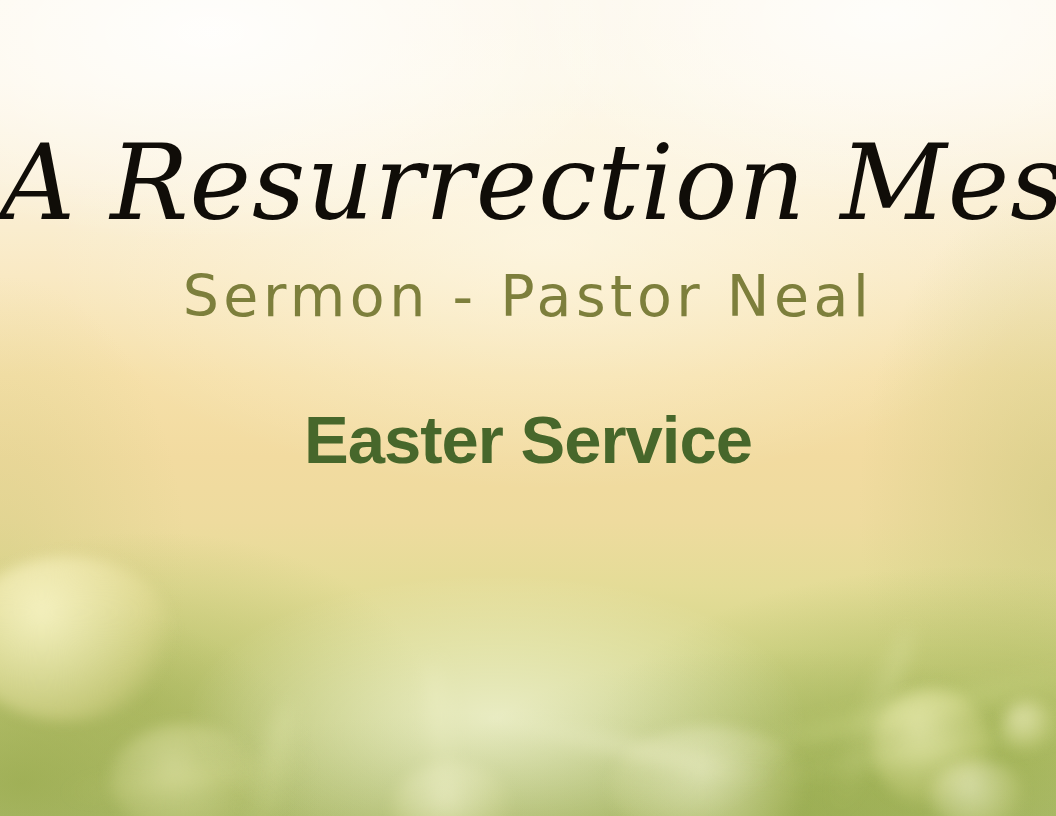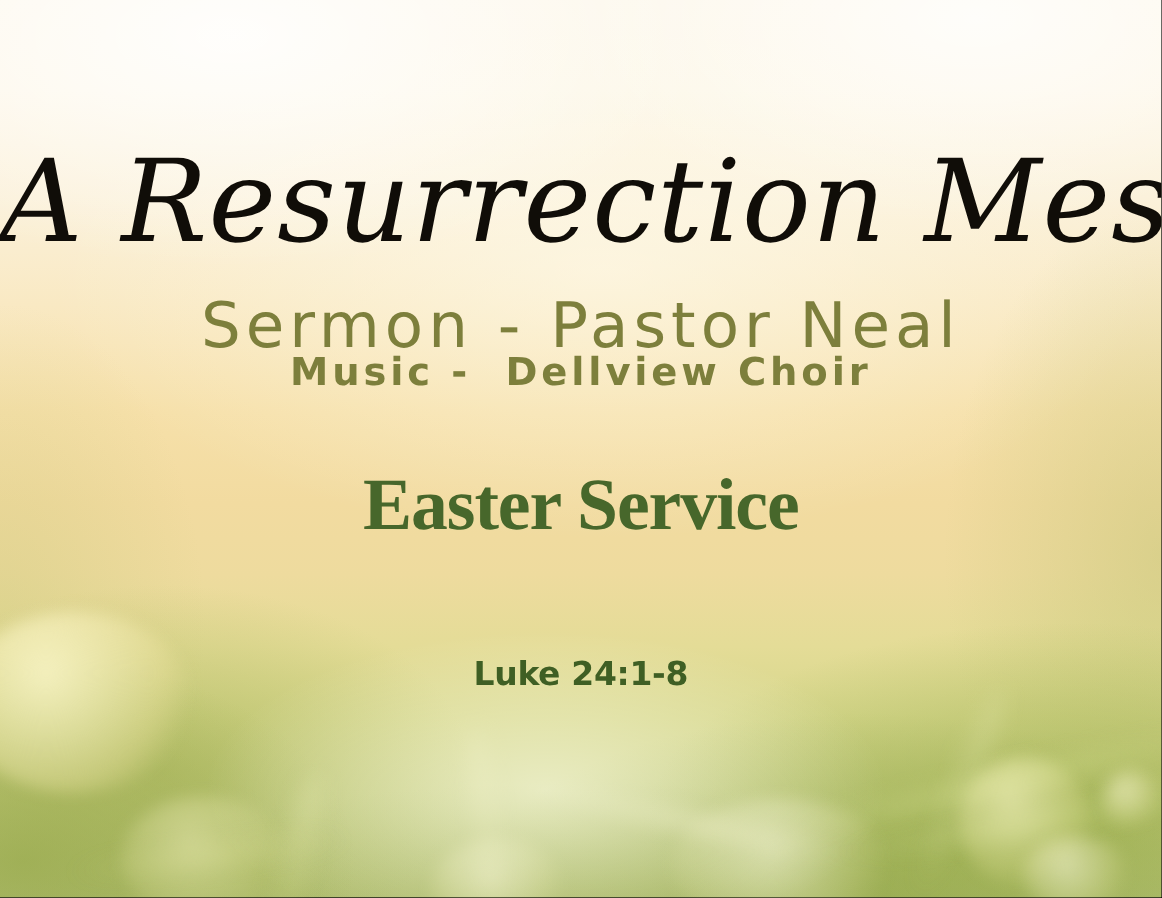--- a/index.html
+++ b/index.html
@@ -137,23 +137,23 @@
     font-weight: 700;
     font-size: 35px;
     line-height: 1;
     color: #7d7f3c;
     letter-spacing: 3.5px;
     white-space: pre;
   }
 
   #event-line {
     position: absolute;
-    top: 426px;
-    left: 0;
-    font-family: Liberation Serif, serif;
+    top: 406px;
+    left: 0;
+    font-family: Liberation Sans, sans-serif;
     font-weight: 700;
     font-size: 67px;
     line-height: 1;
     color: #47672b;
     letter-spacing: -1px;
     white-space: nowrap;
     text-align: center;
   }
 
   #datetime-line {
@@ -211,21 +211,19 @@
   </div>
 
   <div class="bg-layer" id="bg-hotspot"></div>
 
   <div id="content">
 
     <div class="line" id="title-line">A Resurrection Message</div>
 
     <div class="line" id="sermon-line">Sermon - Pastor Neal</div>
 
-    <div class="line" id="music-line">Music -  Dellview Choir</div>
 
     <div class="line" id="event-line">Easter Service</div>
 
 
-    <div class="line" id="scripture-line">Luke 24:1-8</div>
 
   </div>
 </div>
 
 </body></html>

